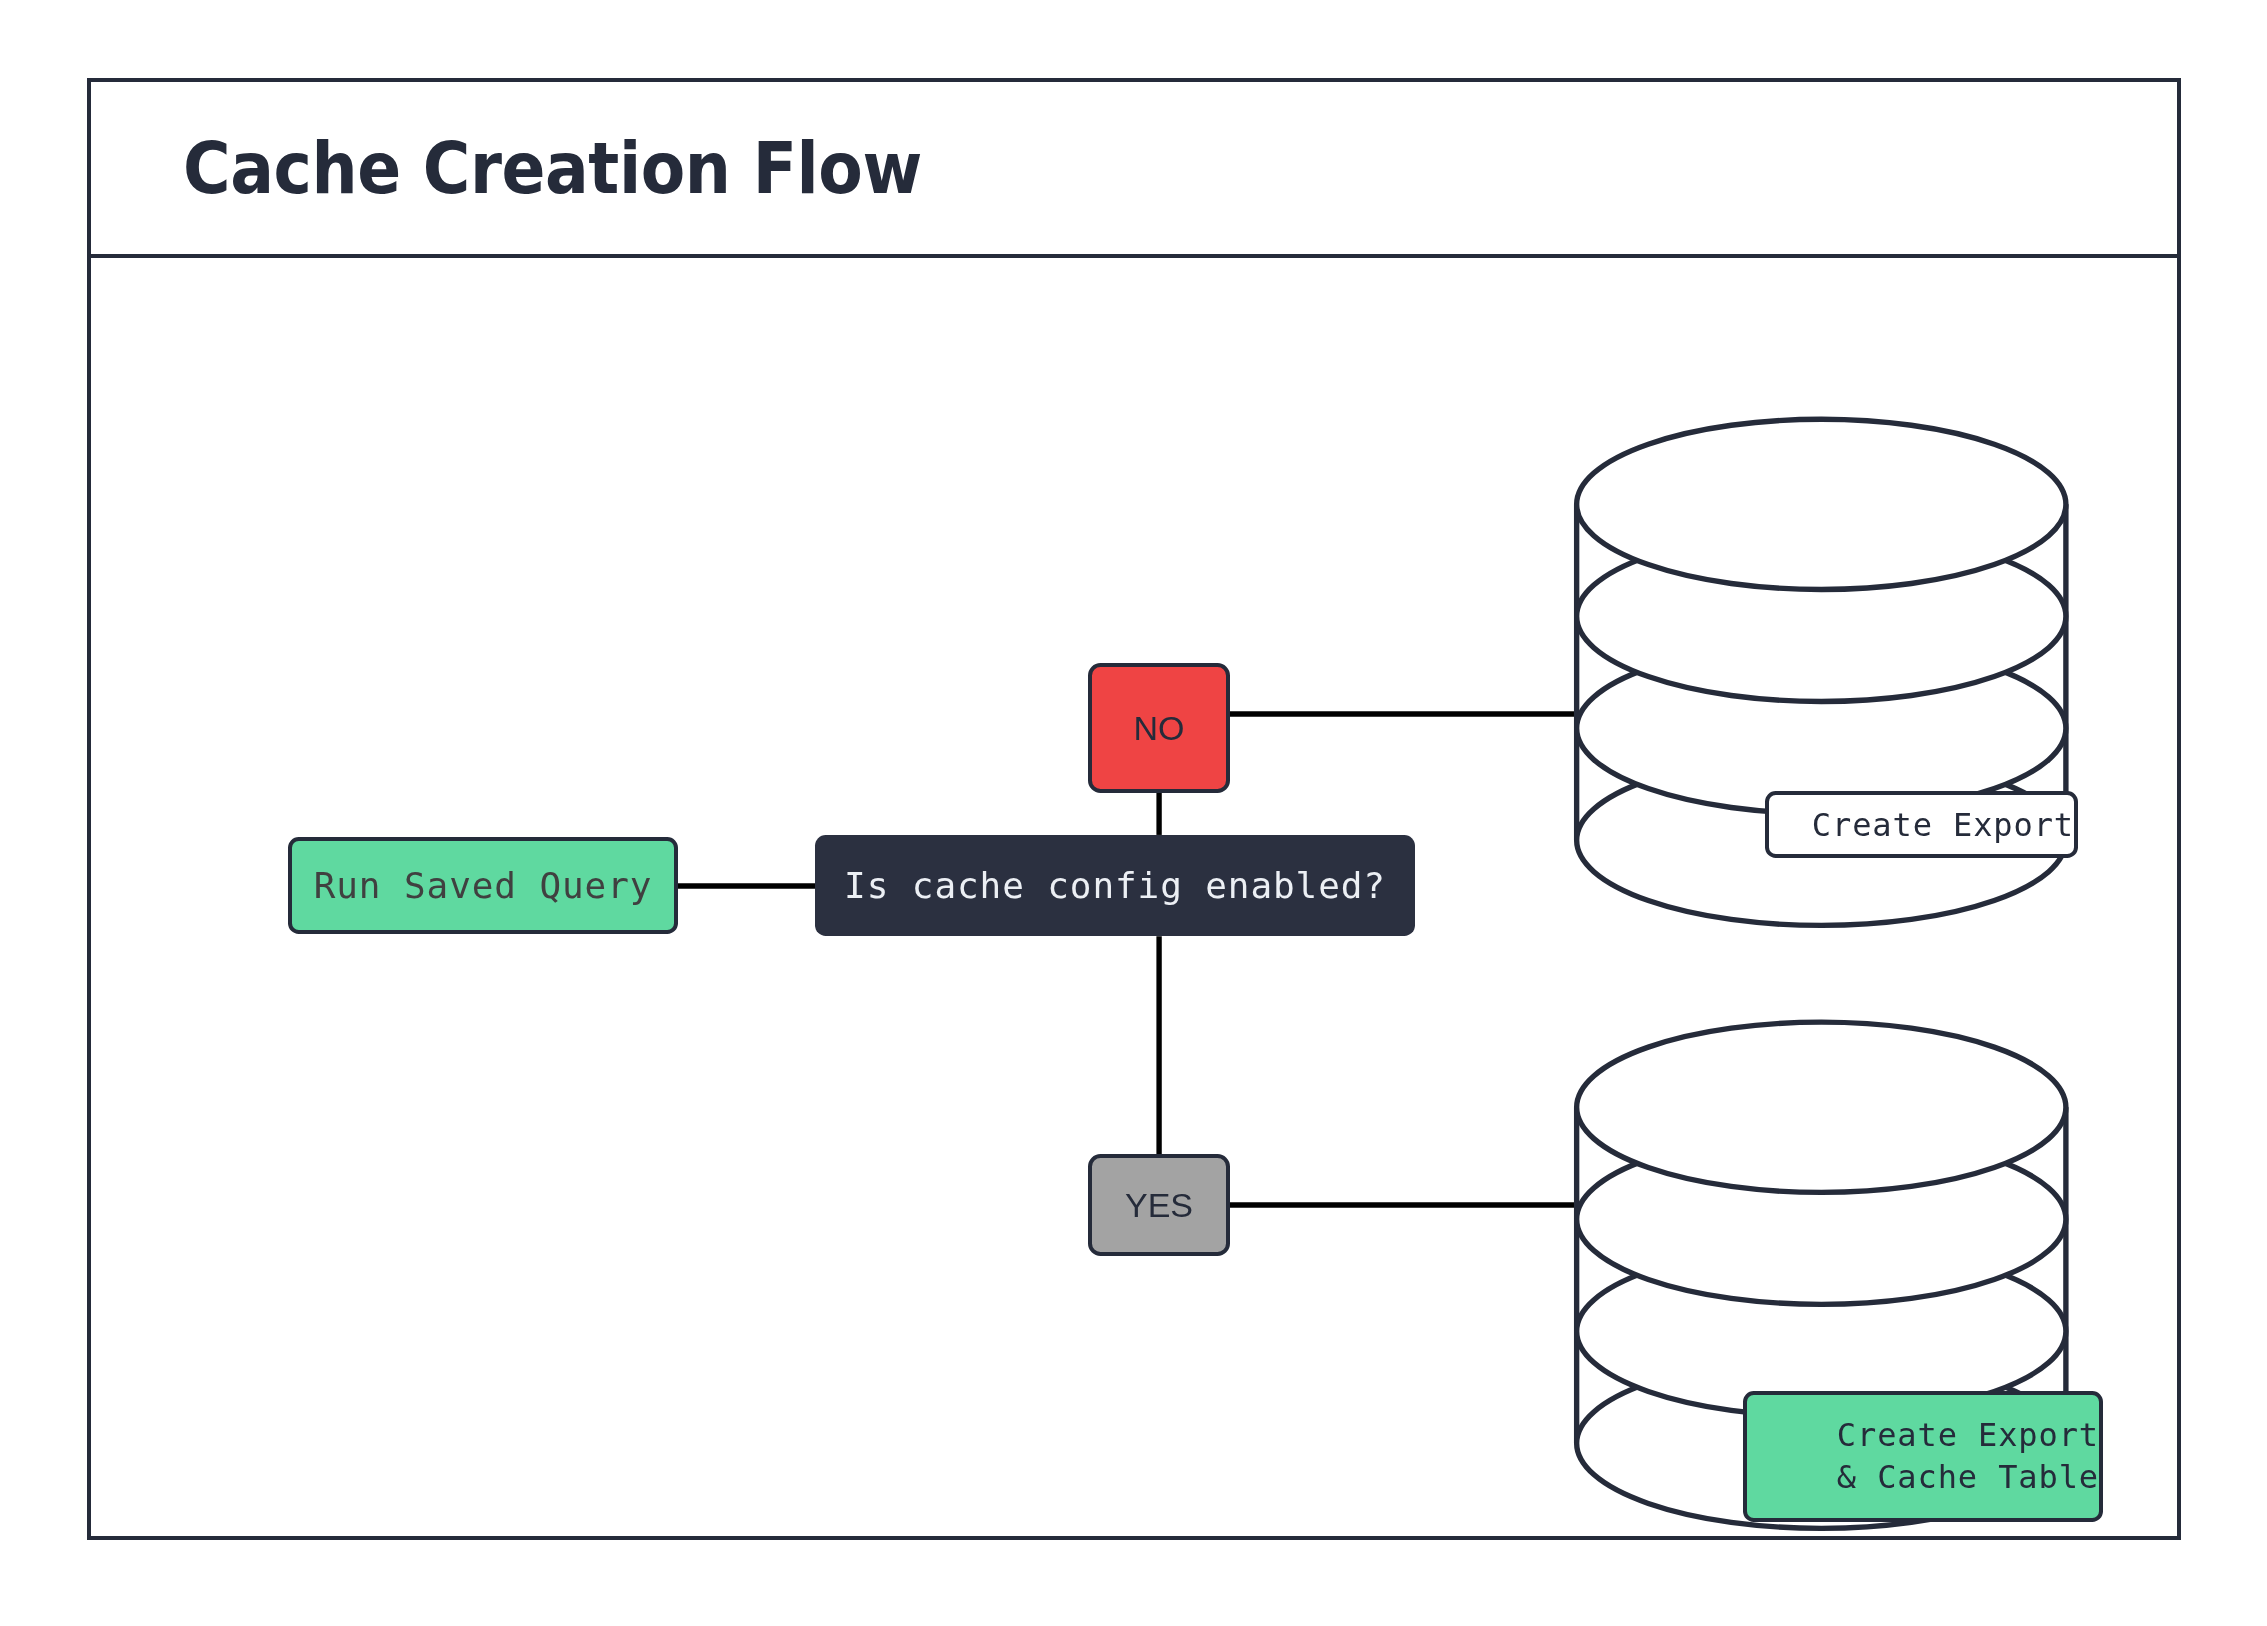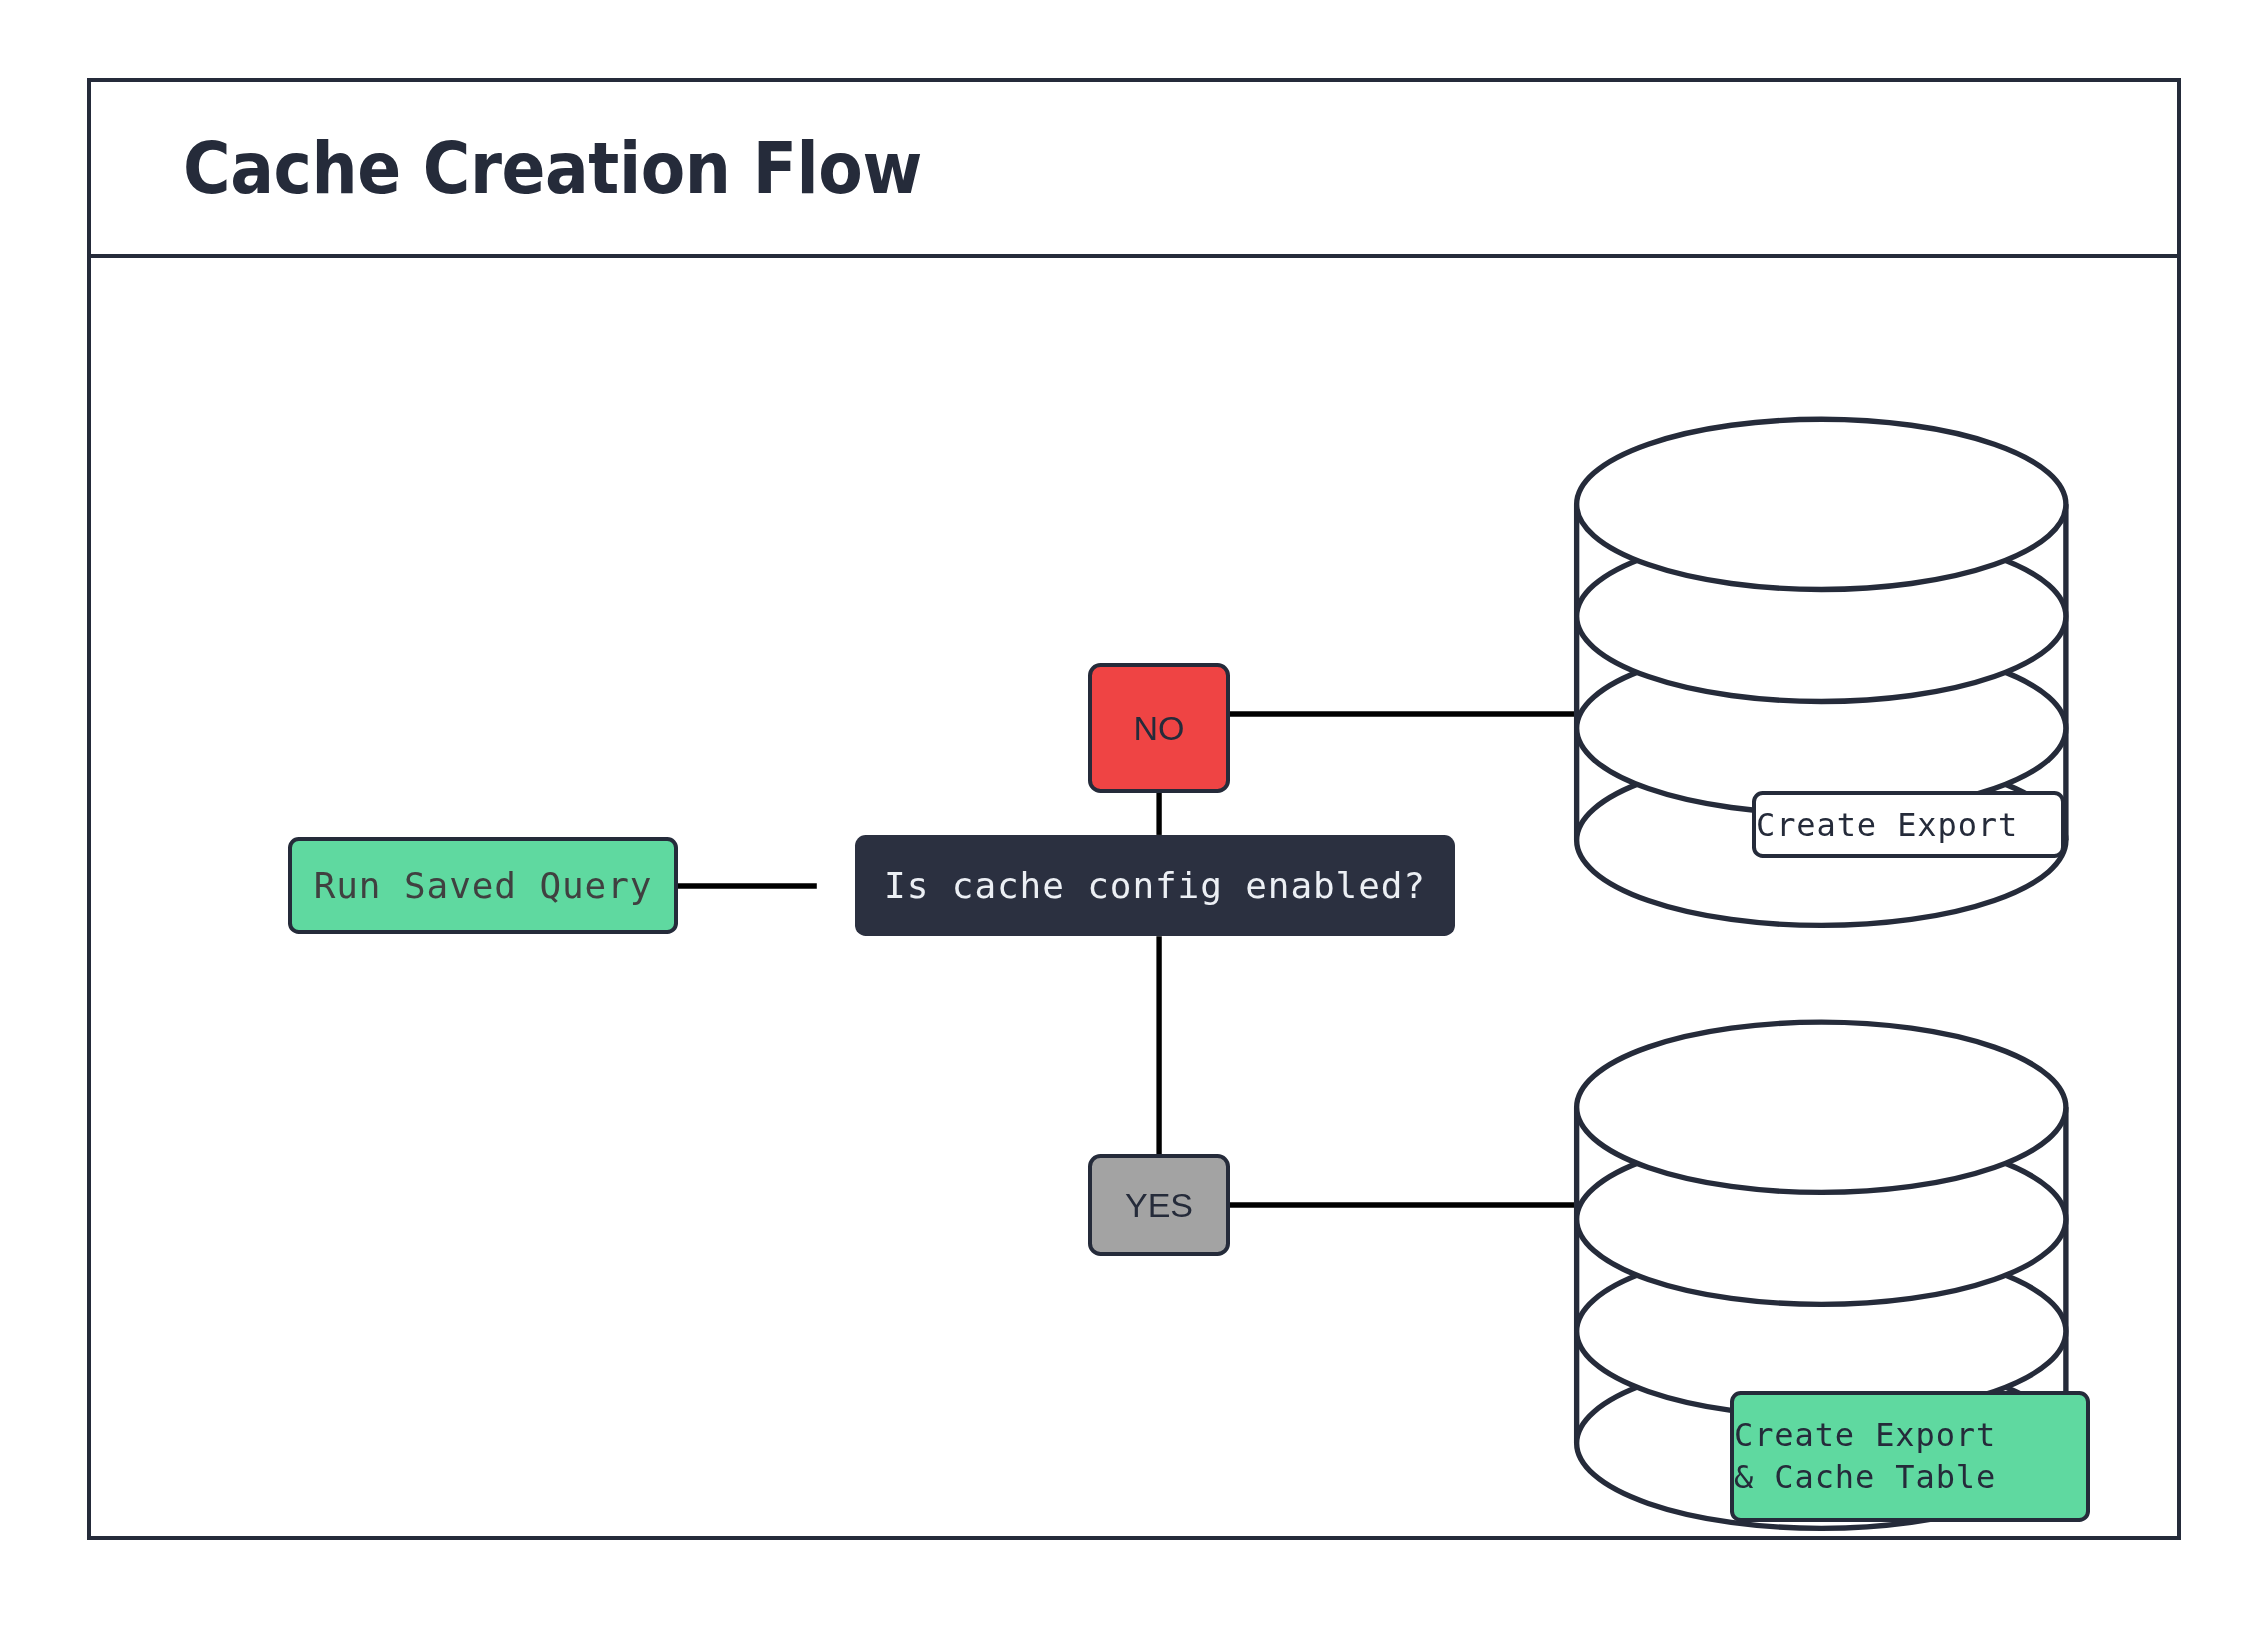--- a/index.html
+++ b/index.html
@@ -100,21 +100,20 @@
   #node-decision {
     left: 724px;
     top: 577px;
     width: 600px;
     height: 101px;
     background: #2b3040;
     border-radius: 10.7px;
     font-size: 36px;
     color: #eceff4;
     letter-spacing: 0.9px;
-    margin-left: 40px;
   }
 
   #node-no {
     left: 997px;
     top: 405px;
     width: 142px;
     height: 130px;
     background: #ef4444;
     border: 4.5px solid #252b3a;
     border-radius: 12.5px;
@@ -133,29 +132,30 @@
     font-size: 34px;
     color: #252b3a;
   }
 
   
   .db-label {
     position: absolute;
     box-sizing: border-box;
     display: flex;
     flex-direction: column;
-    align-items: flex-start;
+    align-items: flex-end;
     justify-content: center;
     text-align: center;
     border: 4.5px solid #252b3a;
     border-radius: 10.7px;
     font-family: "DejaVu Sans Mono", "Liberation Mono", monospace;
     color: #252b3a;
     letter-spacing: 0.9px;
     z-index: 5;
+    margin-left: 13px;
   }
 
   #db-label-top {
     left: 1661px;
     top: 533px;
     width: 313px;
     height: 67px;
     background: #ffffff;
     font-size: 32px;
   }

